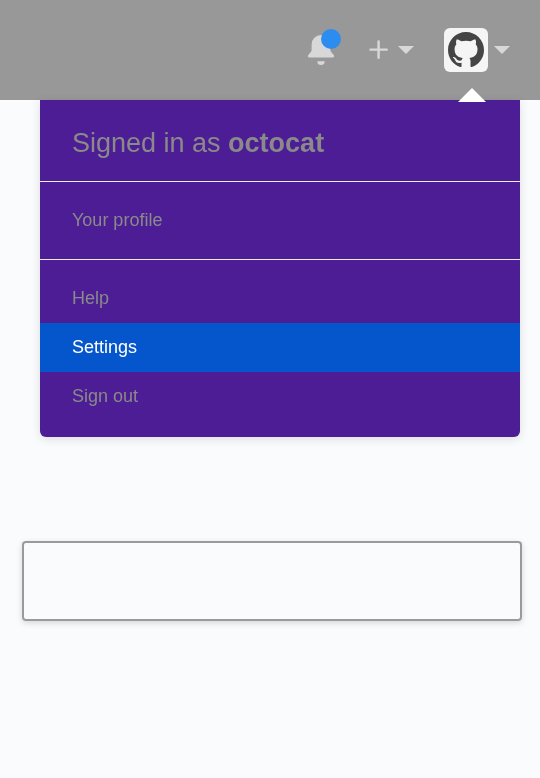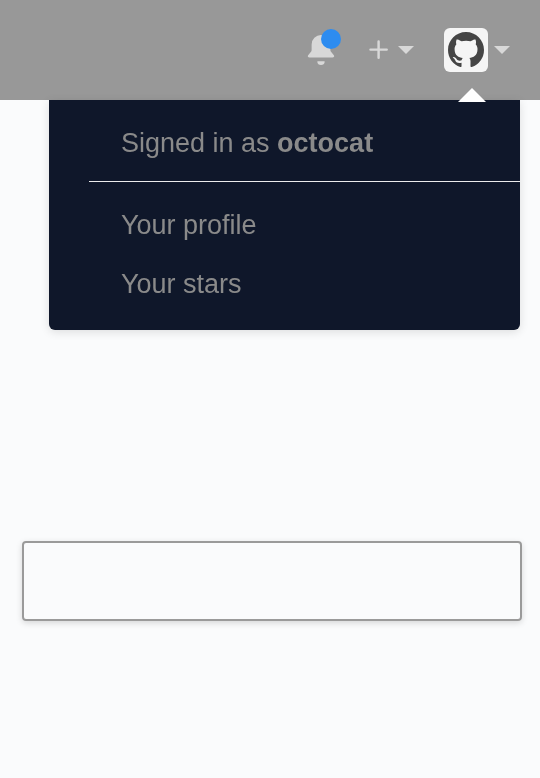--- a/index.html
+++ b/index.html
@@ -66,29 +66,28 @@
       width: 0;
       height: 0;
       border-left: 14px solid transparent;
       border-right: 14px solid transparent;
       border-bottom: 14px solid #ffffff;
       z-index: 11;
     }
     .dropdown {
       position: absolute;
       top: 100px;
-      left: 49px;
+      left: 40px;
       right: 20px;
-      background: #0f172a;
+      background: #4c1d95;
       box-shadow: 0 2px 10px rgba(0,0,0,0.12);
       border-bottom-left-radius: 6px;
       border-bottom-right-radius: 6px;
       padding-bottom: 12px;
       z-index: 10;
-      padding-left: 40px;
     }
     .dd-header {
       padding: 28px 32px 22px 32px;
       font-size: 27px;
       color: #8a8a8a;
       border-bottom: 1px solid #ececec;
     }
     .dd-header .username {
       font-weight: 600;
       color: #8a8a8a;
@@ -96,21 +95,21 @@
     .dd-section {
       padding: 14px 0;
       border-bottom: 1px solid #ececec;
     }
     .dd-section:last-of-type {
       border-bottom: none;
       padding-bottom: 4px;
     }
     .dd-item {
       padding: 14px 32px;
-      font-size: 27px;
+      font-size: 18px;
       color: #8a8a8a;
       cursor: pointer;
     }
     .dd-item.selected {
       background: #0556cc;
       color: #ffffff;
       font-weight: 500;
       position: relative;
     }
     .highlight-box {
@@ -154,17 +153,21 @@
 </div>
 
 <div class="pointer"></div>
 
 <div class="dropdown">
   <div class="dd-header">
     <span>Signed in as </span><span class="username">octocat</span>
   </div>
   <div class="dd-section">
     <div class="dd-item">Your profile</div>
-    <div class="dd-item">Your stars</div>
+  </div>
+  <div class="dd-section">
+    <div class="dd-item">Help</div>
+    <div class="dd-item selected">Settings</div>
+    <div class="dd-item">Sign out</div>
   </div>
 </div>
 
 <div class="highlight-box"></div>
 
 </body></html>

